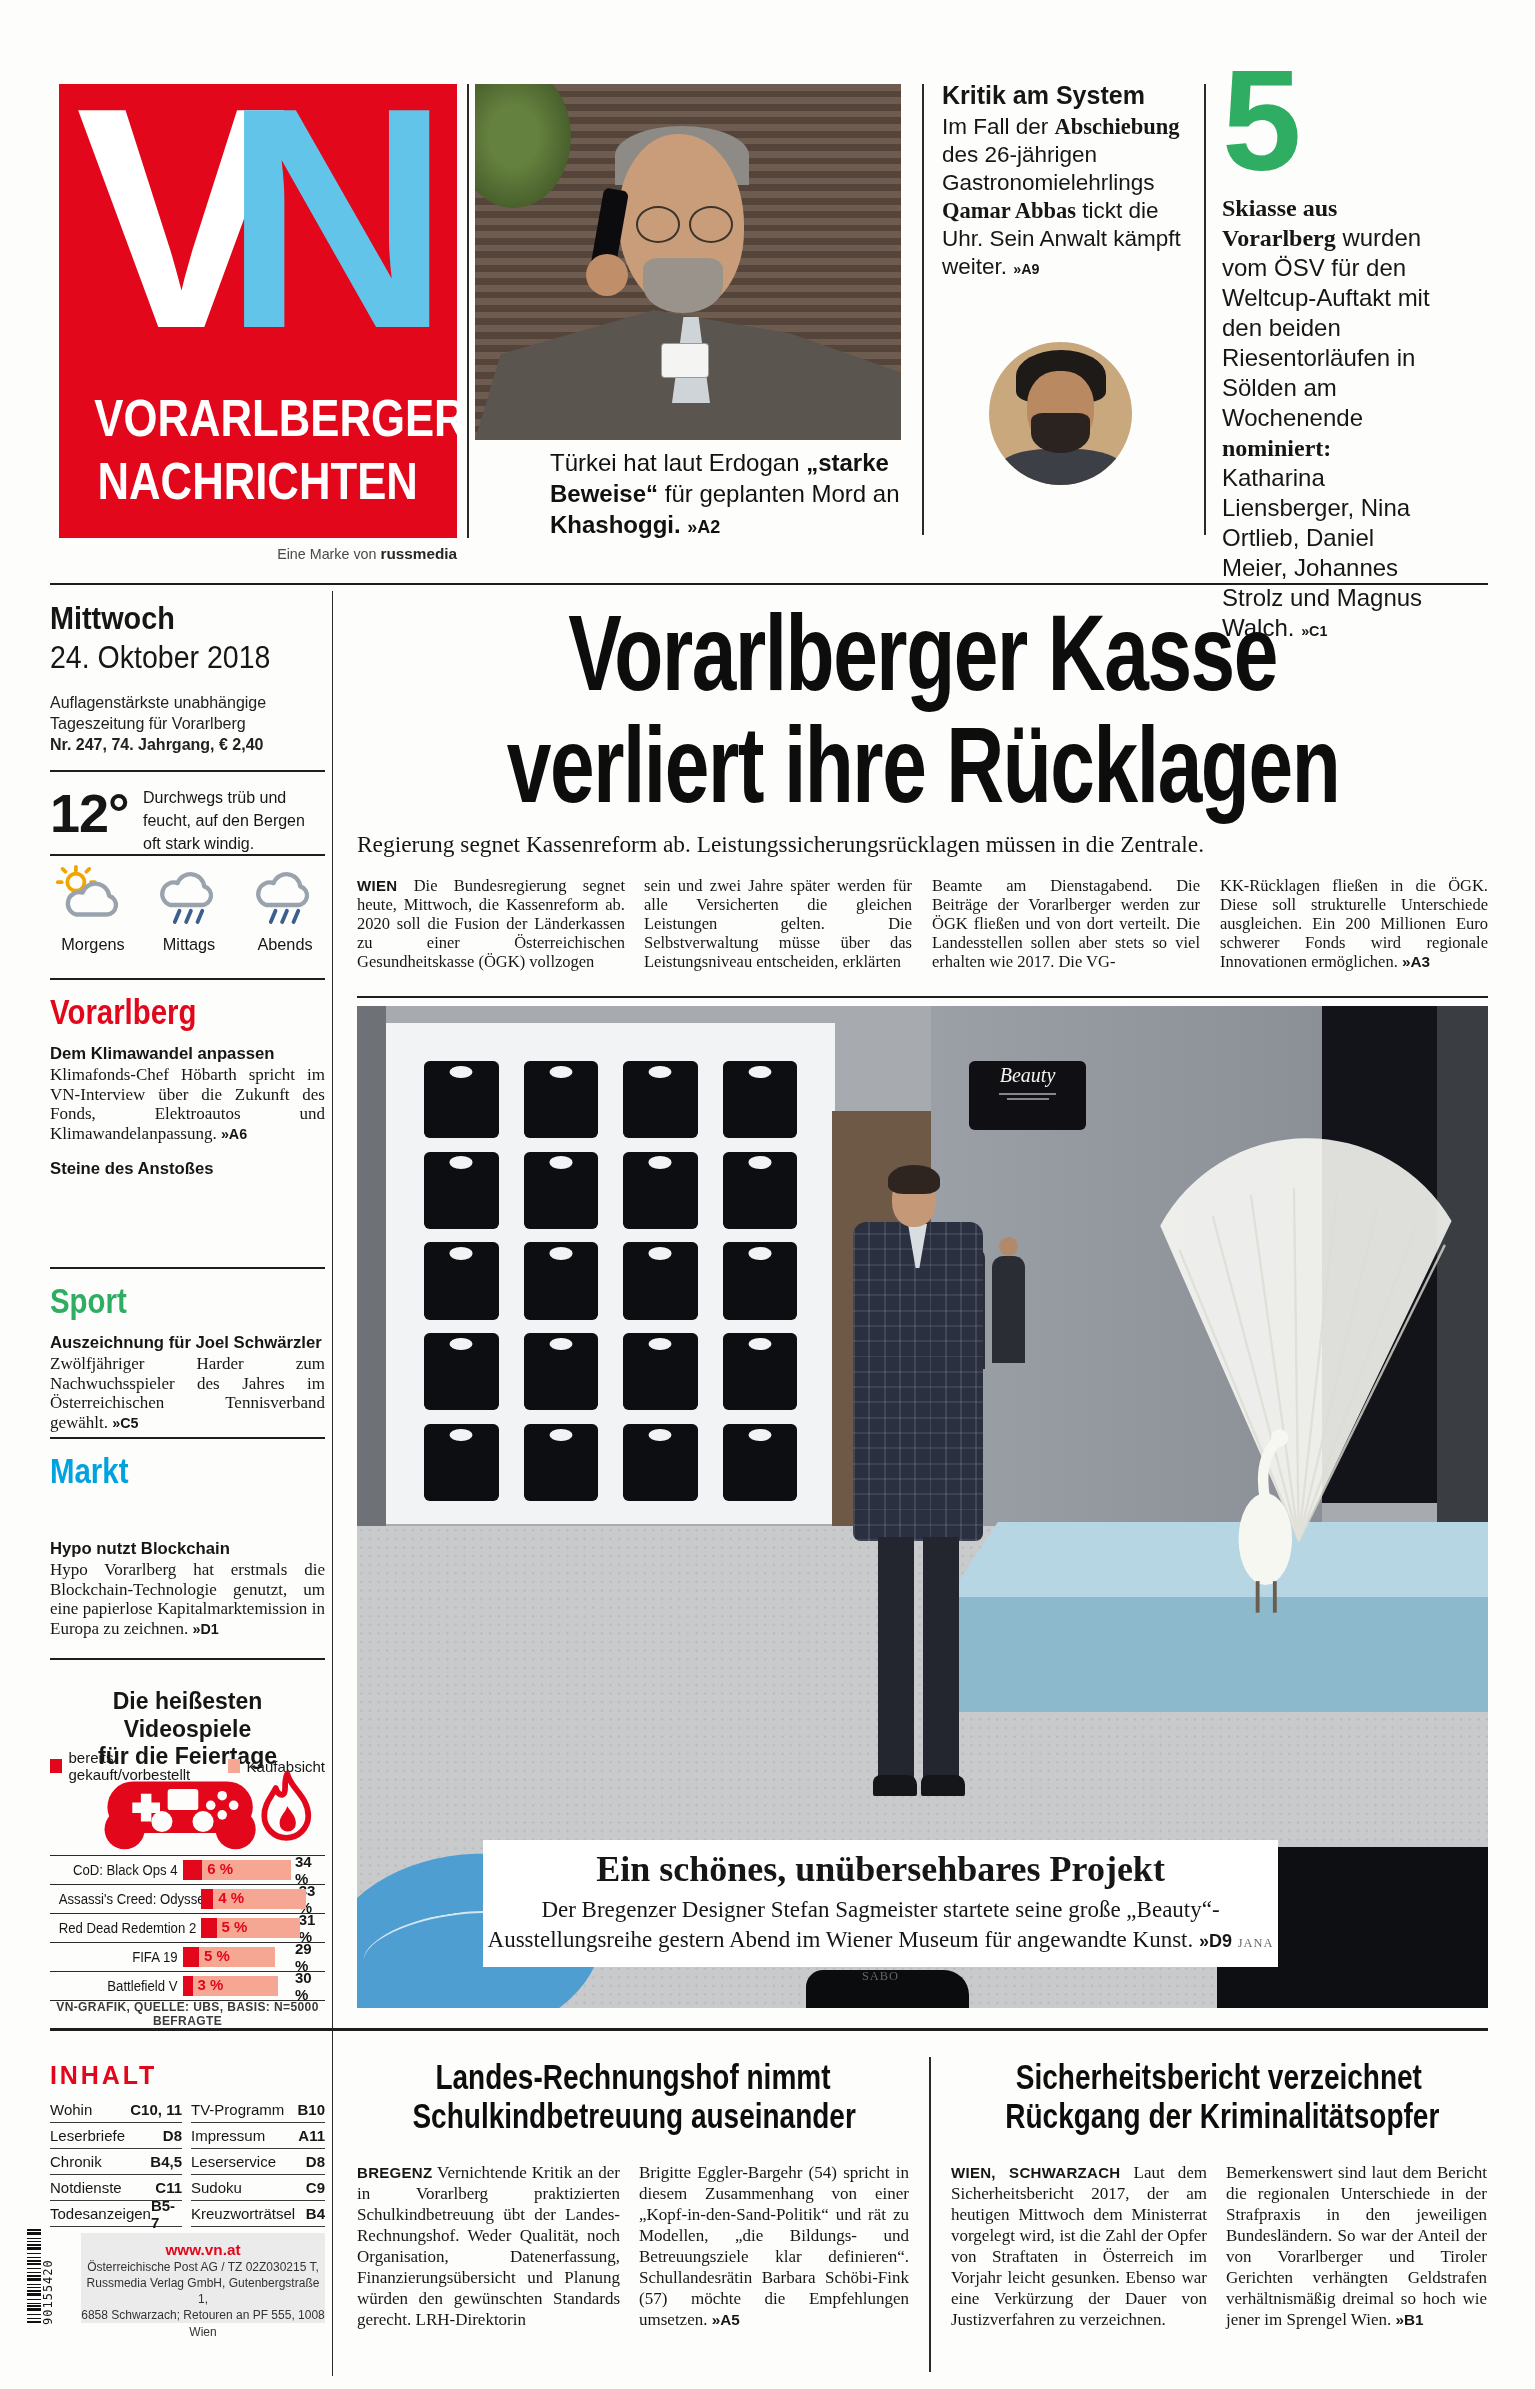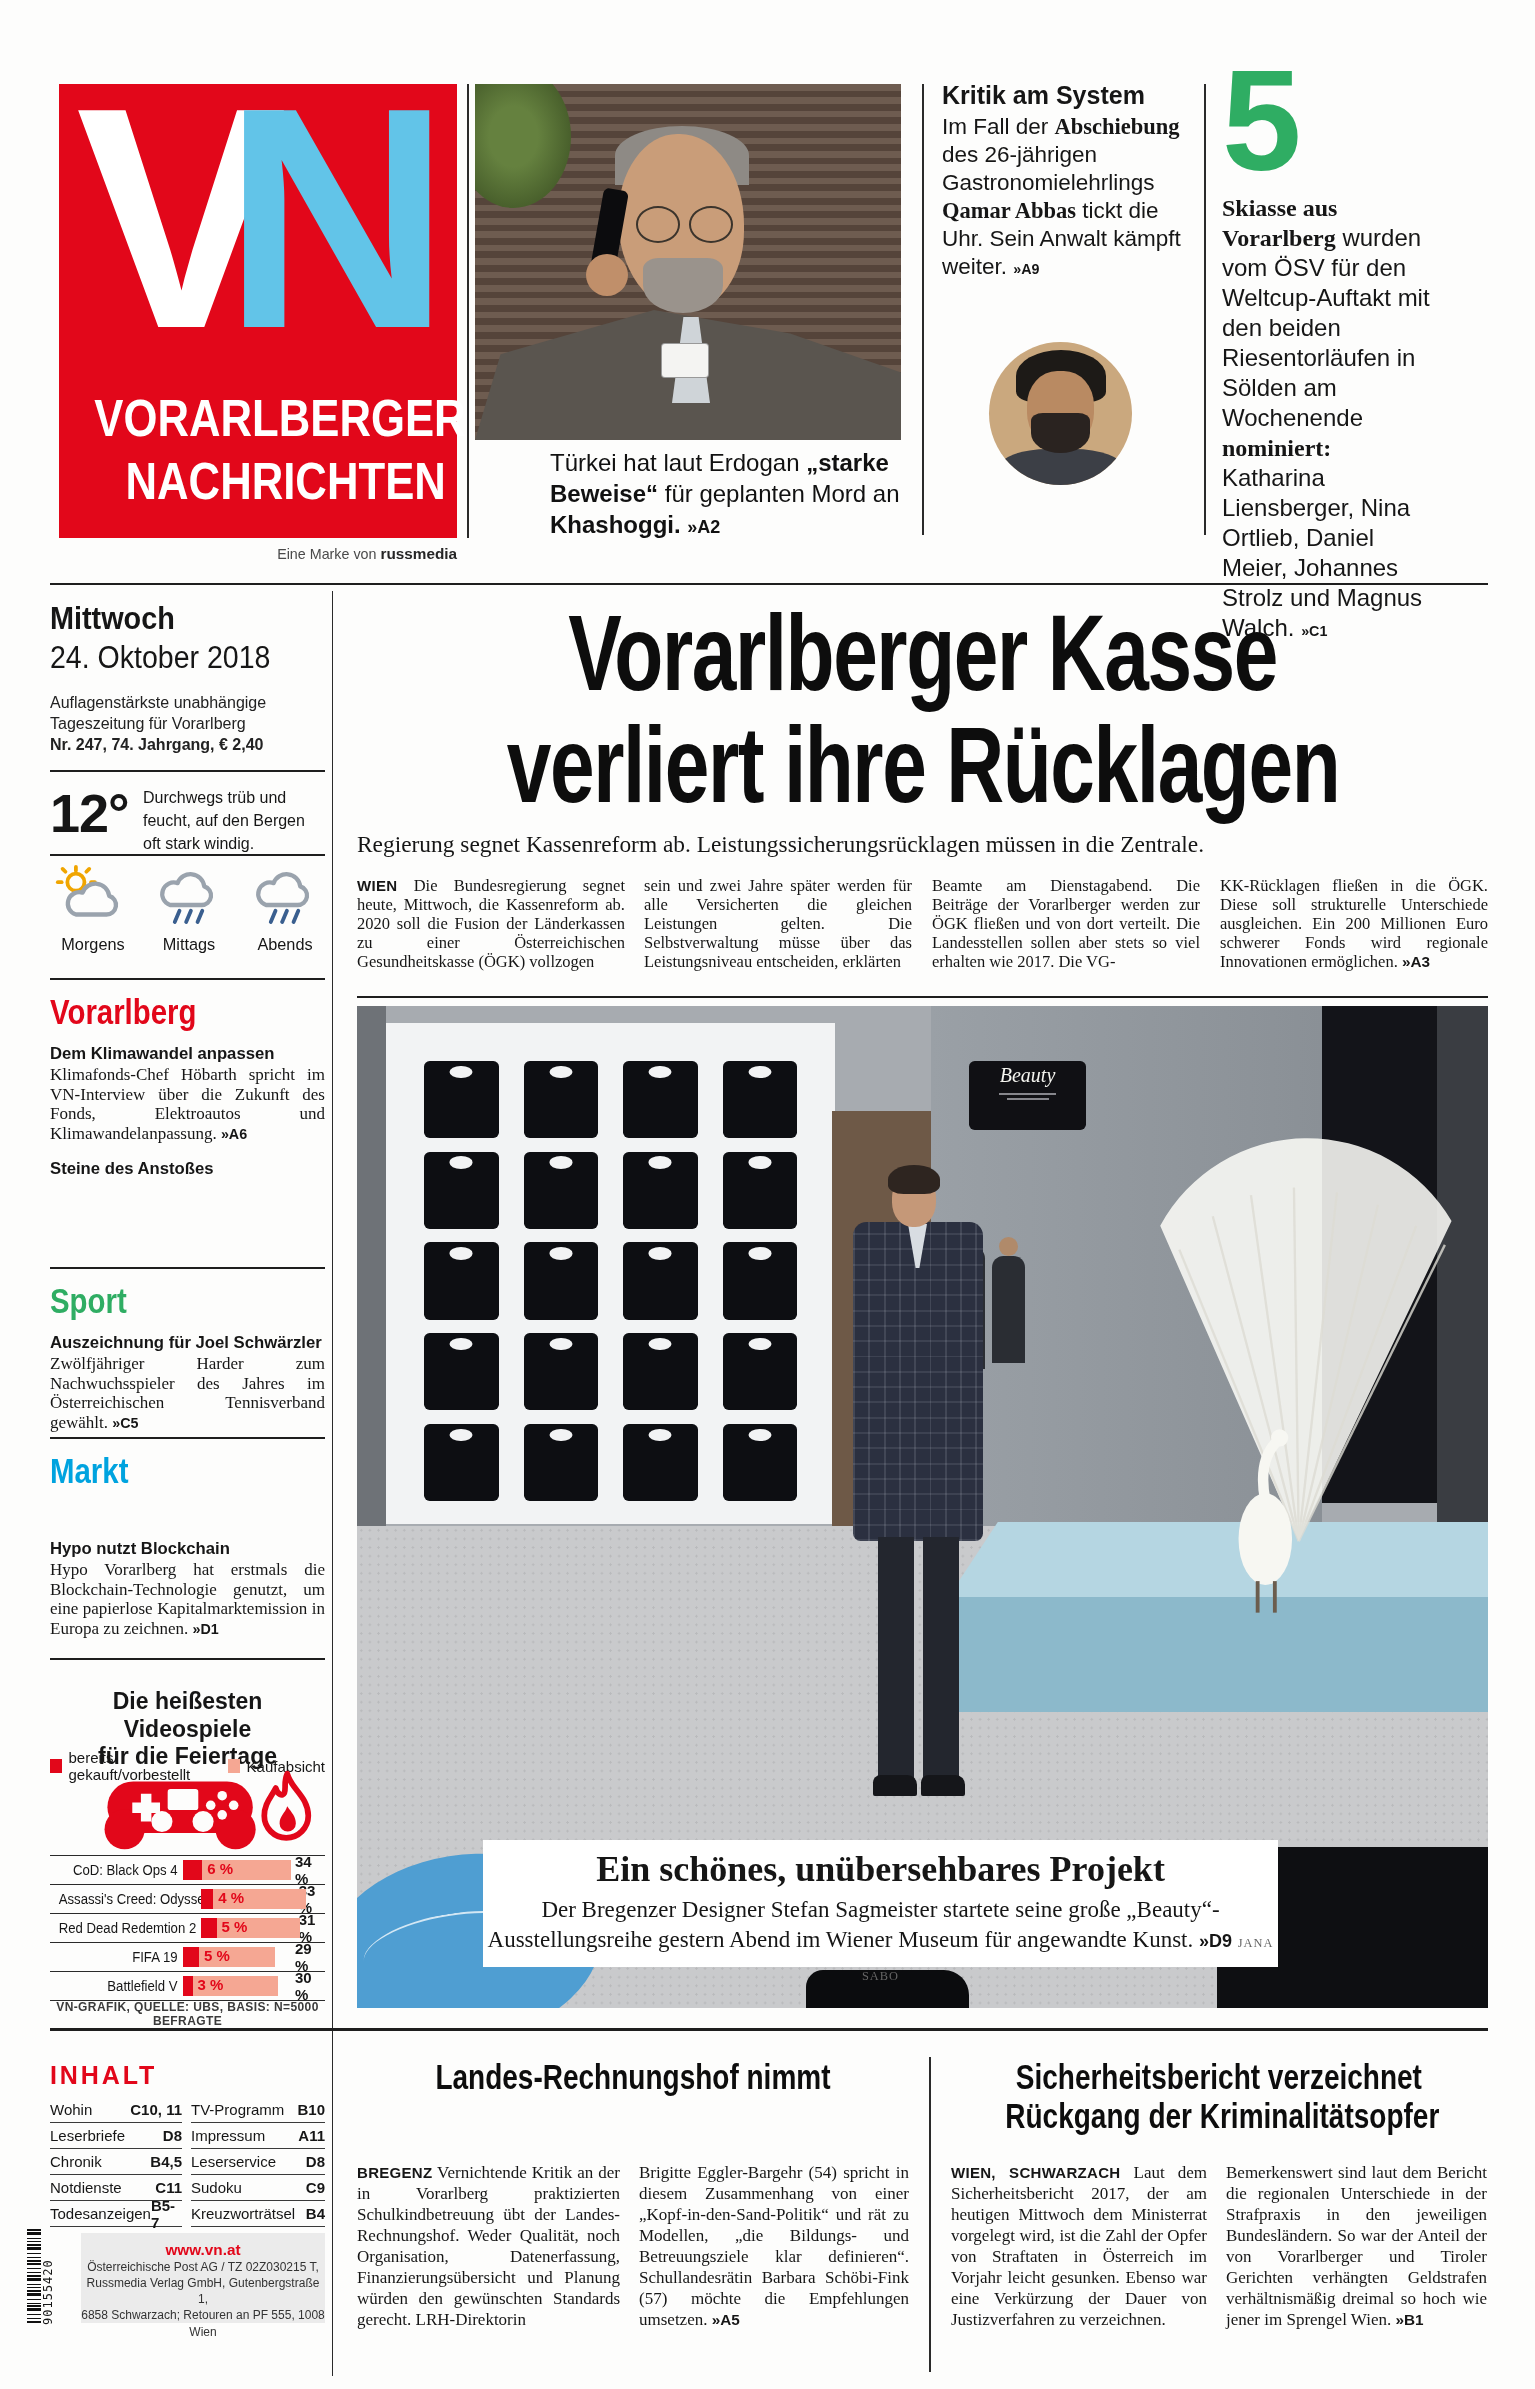--- a/index.html
+++ b/index.html
@@ -156,21 +156,21 @@
 </style>
 </head>
 <body>
 
 <div class="page">
 
   <div class="abs logo-box">
     <span class="logo-v">V</span>
     <span class="logo-n">N</span>
     <div class="logo-t" style="top:308px;"><span class="cond" style="transform-origin:center top;">VORARLBERGER</span></div>
-    <div class="logo-t" style="top:371px;padding-left:28px;"><span class="cond" style="transform-origin:center top;">NACHRICHTEN</span></div>
+    <div class="logo-t" style="top:371px;"><span class="cond" style="transform-origin:center top;">NACHRICHTEN</span></div>
   </div>
   <div class="abs brand">
     <span>Eine Marke von</span>
     <span class="bn">russmedia</span>
   </div>
 
   <div class="vline" style="left:467px;top:84px;height:454px;"></div>
 
   <div class="abs kh">
     <div class="kh-plant"></div>
@@ -520,20 +520,21 @@
       <div class="f-cap-title">Ein schönes, unübersehbares Projekt</div>
       <div class="f-cap-text">
         <span>Der Bregenzer Designer Stefan Sagmeister startete seine große „Beauty“-Ausstellungsreihe gestern Abend im Wiener Museum für angewandte Kunst. </span><span class="ref">»D9</span>
         <span class="f-credit">JANA SABO</span>
       </div>
     </div>
   </div>
 
   <div class="abs bart-head" style="left:357px;top:2057px;width:552px;">
     <div><span class="condc">Landes-Rechnungshof nimmt</span></div>
+    <div><span class="condc">Schulkindbetreuung auseinander</span></div>
   </div>
   <div class="abs bcol" style="left:357px;width:263px;">
     <span class="dl">BREGENZ</span><span> Vernichtende Kritik an der in Vorarlberg praktizierten Schulkindbetreuung übt der Landes-Rechnungshof. Weder Qualität, noch Organisation, Datenerfassung, Finanzierungsübersicht und Planung würden den gewünschten Standards gerecht. LRH-Direktorin</span>
   </div>
   <div class="abs bcol" style="left:639px;width:270px;">
     <span>Brigitte Eggler-Bargehr (54) spricht in diesem Zusammenhang von einer „Kopf-in-den-Sand-Politik“ und rät zu Modellen, „die Bildungs- und Betreuungsziele klar definieren“. Schullandesrätin Barbara Schöbi-Fink (57) möchte die Empfehlungen umsetzen. </span><span class="bref">»A5</span>
   </div>
 
   <div class="vline" style="left:929px;top:2057px;height:315px;"></div>
 

